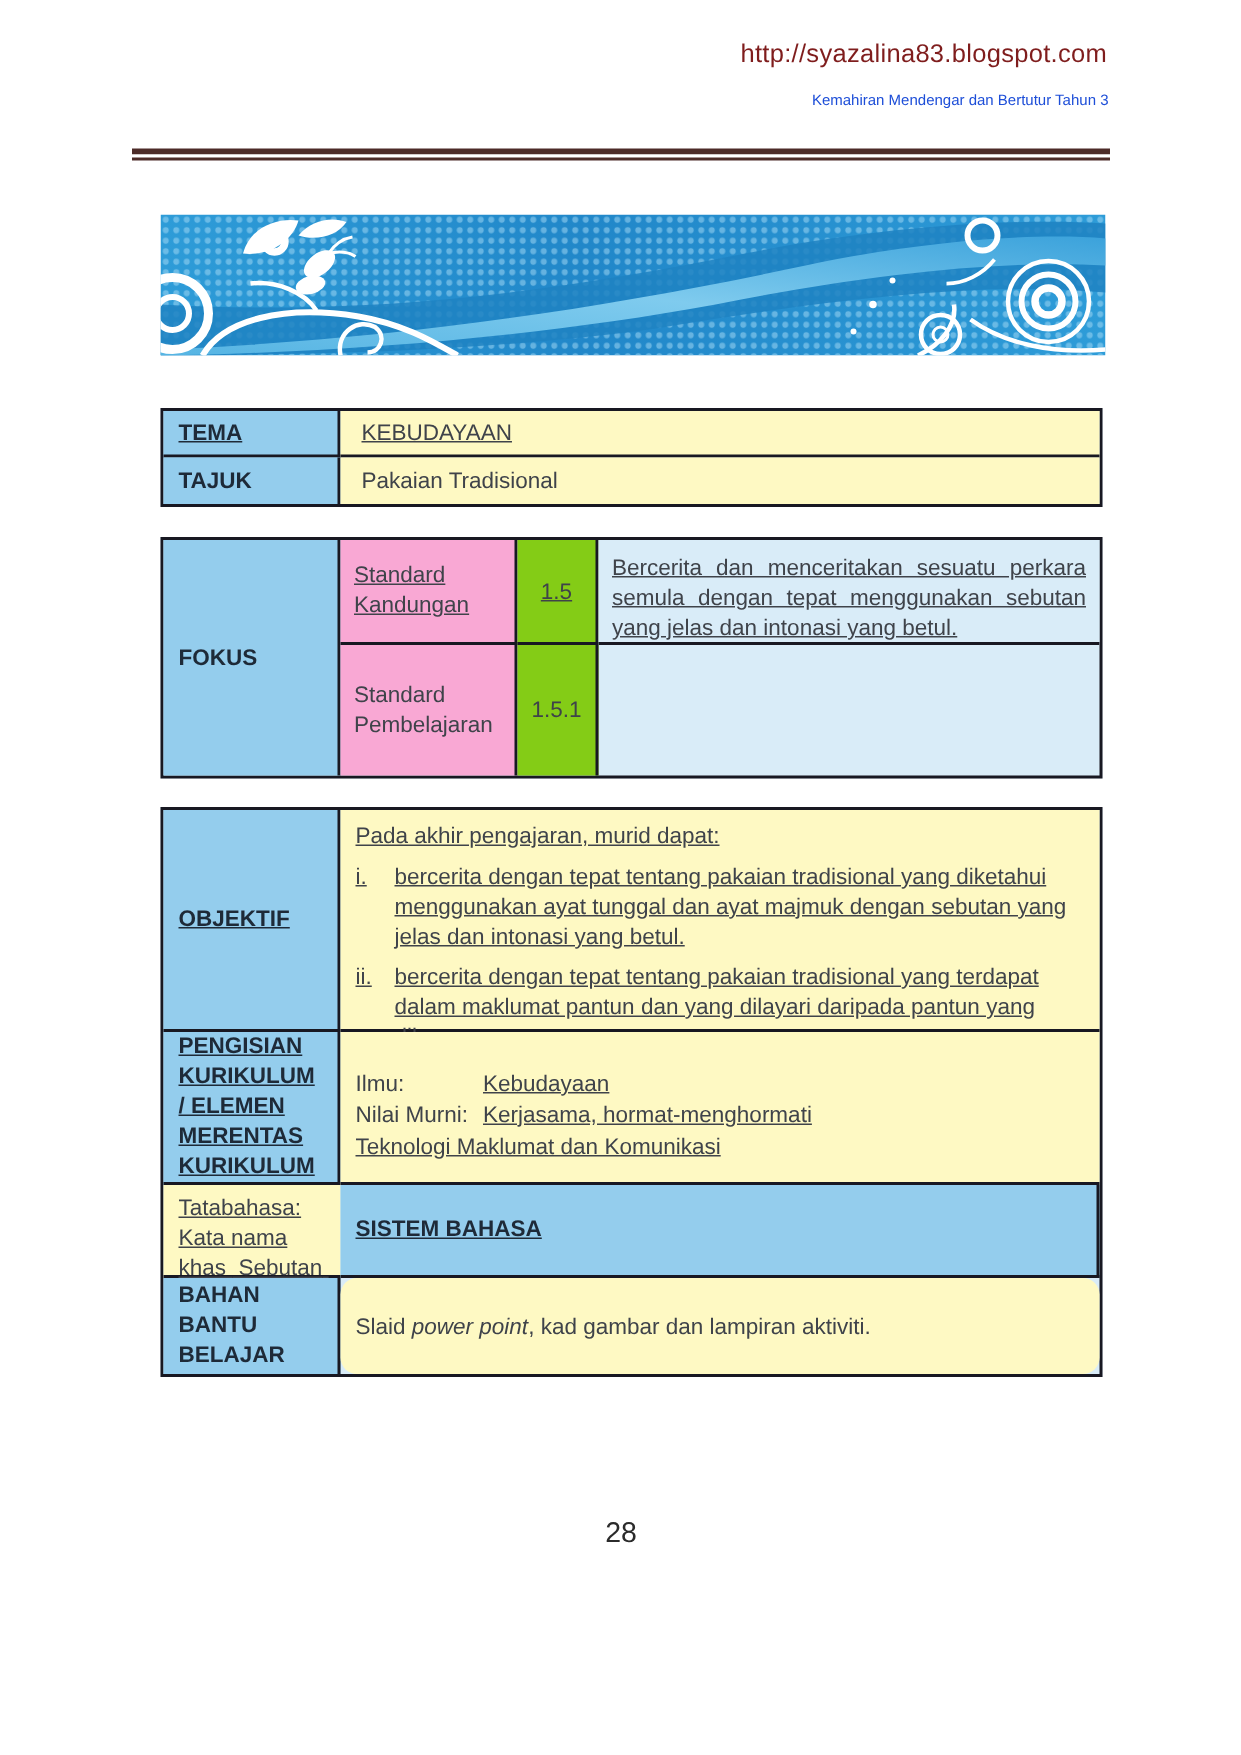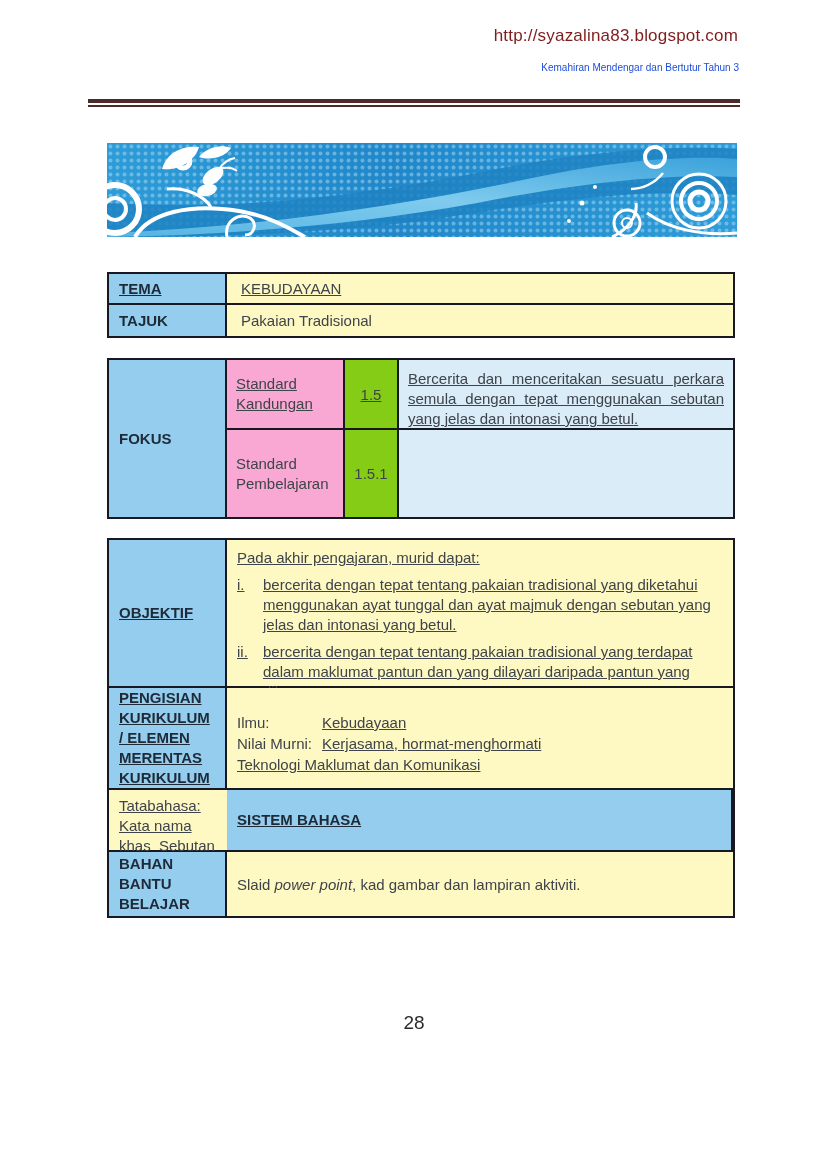--- a/index.html
+++ b/index.html
@@ -50,21 +50,21 @@
   
   .obj{display:block;padding:8px 10px 6px 10px;line-height:20px;}
   .obj-intro{margin-bottom:7px;}
   .obj-item{display:grid;grid-template-columns:26px 1fr;margin-bottom:7px;}
   
   .peng{display:block;padding:24px 10px;line-height:21px;}
   .peng .row-line{display:block;}
   .peng .k{display:inline-block;width:85px;}
   .sis{display:block;padding:6px 10px;line-height:20px;align-content:center;}
   .pre{white-space:pre-wrap;}
-  .bah{padding:4px 10px;}
+  .bah{padding:4px 10px;border-radius:11px;}
   .page-number{
     position:absolute;left:88px;top:1012px;width:652px;text-align:center;
     font-size:19px;color:#2b2b2b;
   }
 </style>
 </head>
 <body>
 
 <div class="page">
 

